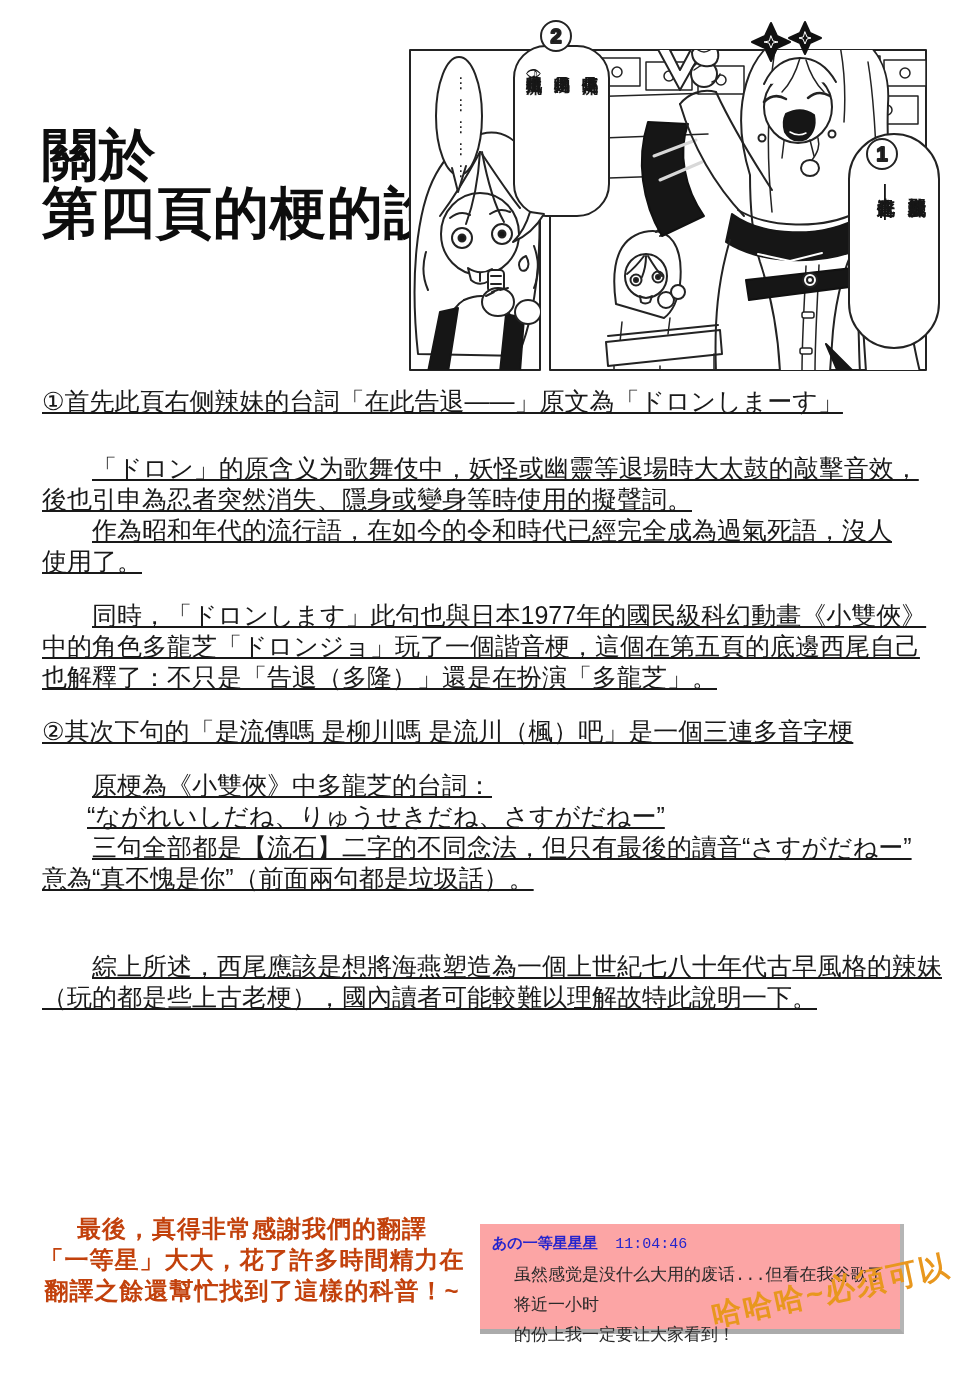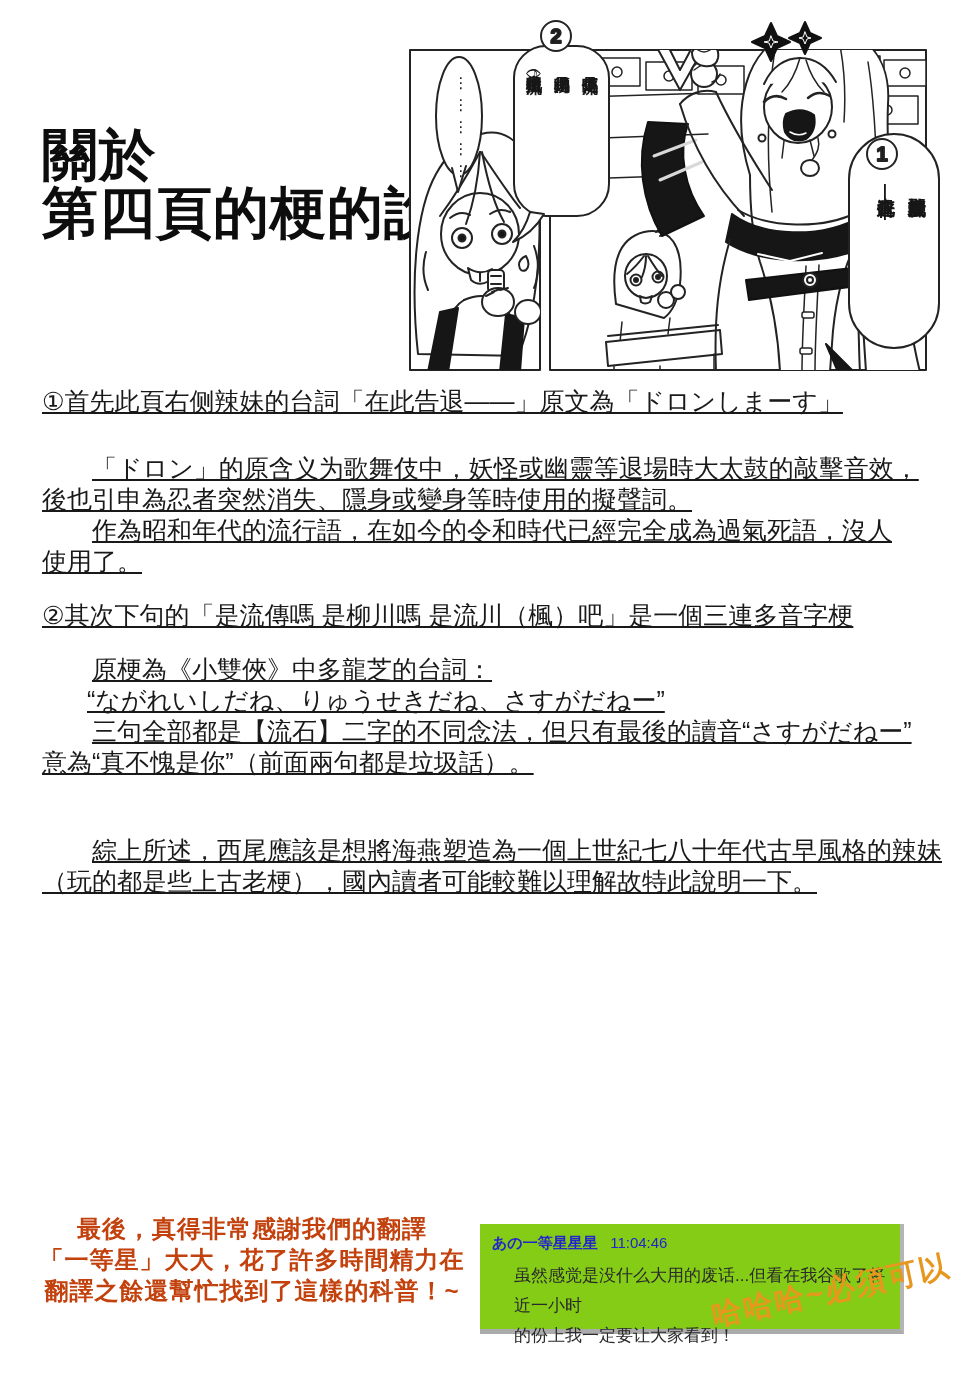--- a/index.html
+++ b/index.html
@@ -30,22 +30,22 @@
   .mt31{margin-top:31px!important;}
   .mt57{margin-top:57px!important;}
 
   
   .thanks{position:absolute;left:36px;top:1213px;width:432px;text-align:center;
           font-size:24px;font-weight:700;line-height:31px;white-space:pre-line;
           color:#c2410c;letter-spacing:1px;}
 
   
   .chat{position:absolute;left:480px;top:1224px;width:424px;height:110px;box-sizing:border-box;
-        border-right:4px solid #b5b5b5;border-bottom:5px solid #ababab;background:#84cc16;
-        padding:10px 0 0 12px;}
+        border-right:4px solid #b5b5b5;border-bottom:5px solid #ababab;background:#fca5a5;
+        padding:10px 0 0 12px;font-family:Liberation Mono, monospace;}
   .chat-user{color:#2424cd;font-size:15px;font-weight:700;}
   .chat-time{color:#2424cd;font-size:15px;margin-left:8px;}
   .chat-msg{margin:8px 0 0 22px;font-size:17px;line-height:30px;white-space:pre-line;color:#2a2a2a;}
 
   
   .handwritten{position:absolute;left:712px;top:1296px;font-size:30px;font-weight:700;
                color:#e8971e;transform:rotate(-12deg);transform-origin:left center;
                white-space:nowrap;letter-spacing:2px;}
 </style>
 </head>
@@ -209,20 +209,23 @@
     <div class="vtext b1text">那麼辣妹我就
 在此告退——</div>
   </div>
 
   <div class="article">
     <p>①首先此頁右侧辣妹的台詞「在此告退——」原文為「ドロンしまーす」</p>
     <p class="ind mt36">「ドロン」的原含义为歌舞伎中，妖怪或幽靈等退場時大太鼓的敲擊音效，
 後也引申為忍者突然消失、隱身或變身等時使用的擬聲詞。</p>
     <p class="ind">作為昭和年代的流行語，在如今的令和時代已經完全成為過氣死語，沒人
 使用了。</p>
+    <p class="ind mt23">同時，「ドロンします」此句也與日本1977年的國民級科幻動畫《小雙俠》
+中的角色多龍芝「ドロンジョ」玩了一個諧音梗，這個在第五頁的底邊西尾自己
+也解釋了：不只是「告退（多隆）」還是在扮演「多龍芝」。</p>
     <p class="mt23">②其次下句的「是流傳嗎 是柳川嗎 是流川（楓）吧」是一個三連多音字梗</p>
     <p class="ind mt23">原梗為《小雙俠》中多龍芝的台詞：</p>
     <p class="qind">“ながれいしだね、りゅうせきだね、さすがだねー”</p>
     <p class="ind">三句全部都是【流石】二字的不同念法，但只有最後的讀音“さすがだねー”
 意為“真不愧是你”（前面兩句都是垃圾話）。</p>
     <p class="ind mt57">綜上所述，西尾應該是想將海燕塑造為一個上世紀七八十年代古早風格的辣妹
 （玩的都是些上古老梗），國內讀者可能較難以理解故特此說明一下。</p>
   </div>
 
   <div class="thanks">最後，真得非常感謝我們的翻譯

